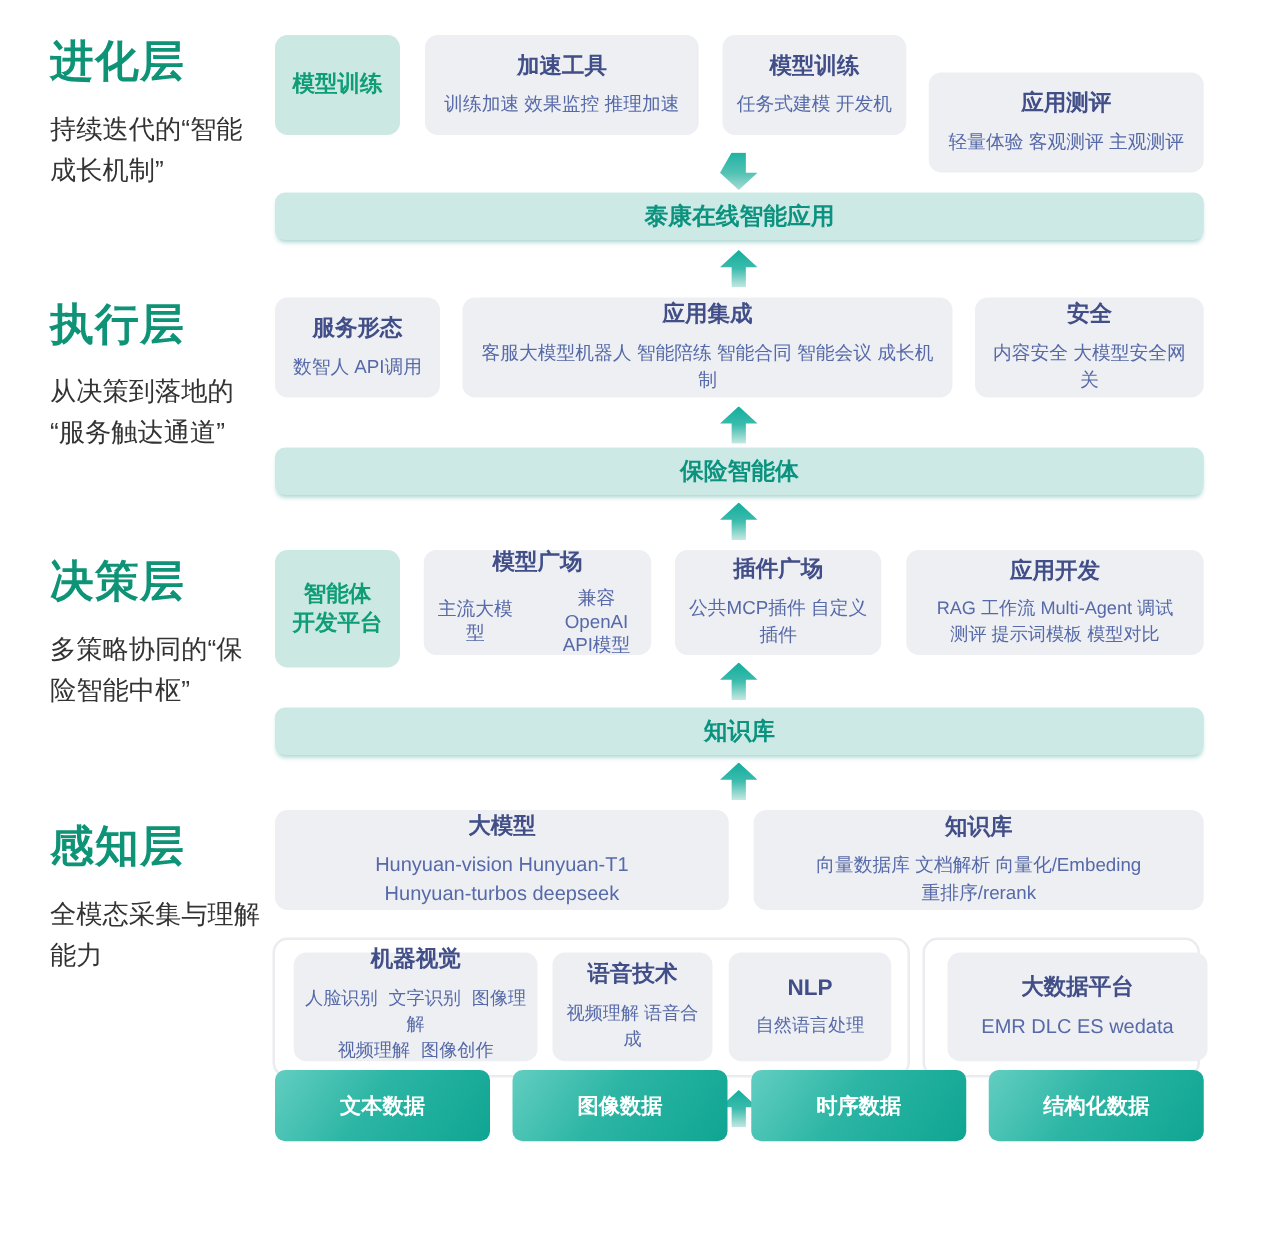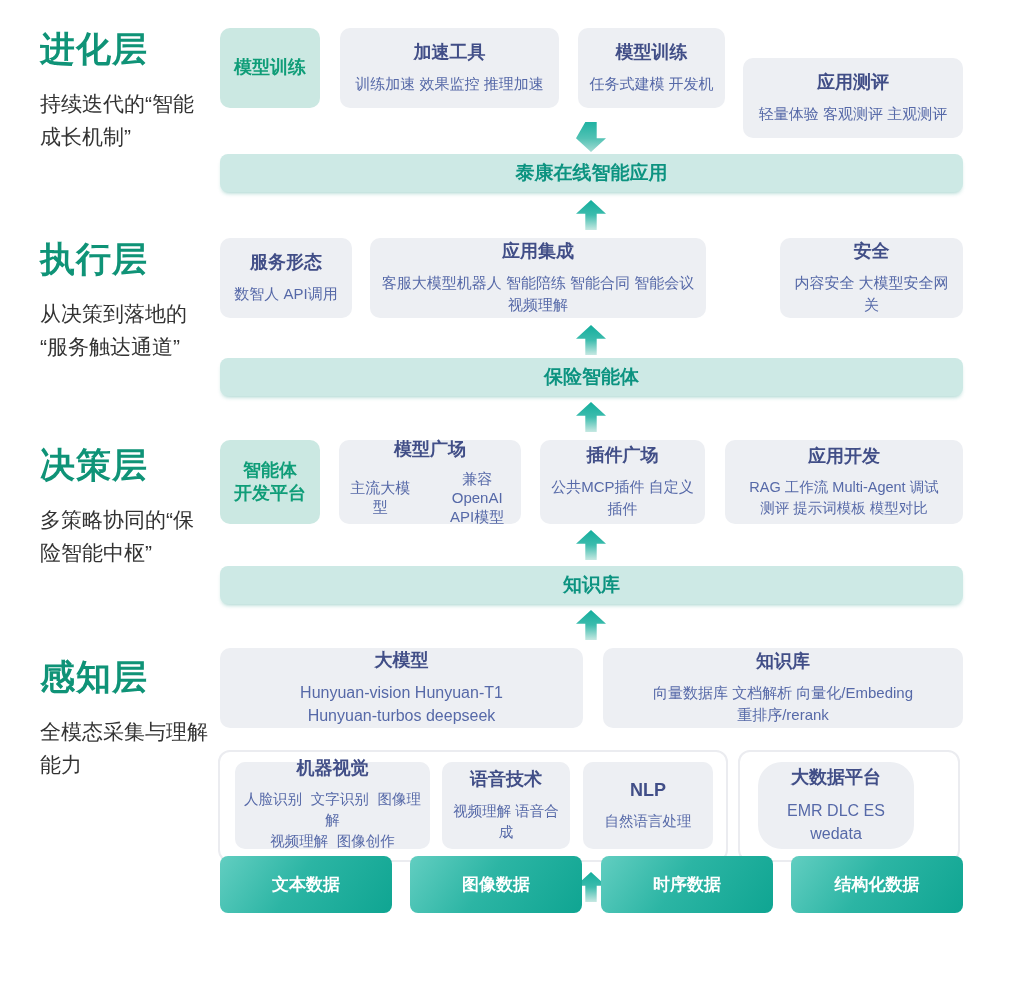--- a/index.html
+++ b/index.html
@@ -84,44 +84,44 @@
   <div class="layer-label" style="top:236px;">
     <div class="layer-title">执行层</div>
     <div class="layer-sub">从决策到落地的
 “服务触达通道”</div>
   </div>
 
   <div class="box gray" style="left:220px; top:238px; width:132px; height:80px;">
     <div class="box-title">服务形态</div>
     <div class="box-sub">数智人 API调用</div>
   </div>
-  <div class="box gray" style="left:370px; top:238px; width:336px; height:80px;">
+  <div class="box gray" style="left:370px; top:238px; width:392px; height:80px;">
     <div class="box-title">应用集成</div>
-    <div class="box-sub">客服大模型机器人 智能陪练 智能合同 智能会议 视频理解</div>
+    <div class="box-sub">客服大模型机器人 智能陪练 智能合同 智能会议 成长机制</div>
   </div>
   <div class="box gray" style="left:780px; top:238px; width:183px; height:80px;">
     <div class="box-title">安全</div>
     <div class="box-sub">内容安全 大模型安全网关</div>
   </div>
 
   <div class="arrow up" style="left:576px; top:325px;"></div>
 
   <div class="banner" style="top:358px;">
     <span>保险智能体</span>
   </div>
 
   <div class="arrow up" style="left:576px; top:402px;"></div>
 
   <div class="layer-label" style="top:442px;">
     <div class="layer-title">决策层</div>
     <div class="layer-sub">多策略协同的“保
 险智能中枢”</div>
   </div>
 
-  <div class="box teal" style="left:220px; top:440px; width:100px; height:84px;">
+  <div class="box teal" style="left:220px; top:440px; width:100px; height:94px;">
     <div class="box-title">智能体
 开发平台</div>
   </div>
   <div class="box gray" style="left:339px; top:440px; width:182px; height:84px;">
     <div class="box-title">模型广场</div>
     <div class="sub-row">
       <span>主流大模型</span>
       <span>兼容OpenAI
 API模型</span>
     </div>
@@ -170,21 +170,21 @@
 视频理解 图像创作</div>
   </div>
   <div class="box gray" style="left:442px; top:762px; width:128px; height:87px;">
     <div class="box-title">语音技术</div>
     <div class="box-sub" style="font-size:14.5px;">视频理解 语音合成</div>
   </div>
   <div class="box gray" style="left:583px; top:762px; width:130px; height:87px;">
     <div class="box-title">NLP</div>
     <div class="box-sub" style="font-size:14.5px;">自然语言处理</div>
   </div>
-  <div class="box gray" style="left:758px; top:762px; width:156px; height:87px;border-radius:24px;">
+  <div class="box gray" style="left:758px; top:762px; width:208px; height:87px;">
     <div class="box-title">大数据平台</div>
     <div class="box-sub" style="font-size:16px;">EMR DLC ES wedata</div>
   </div>
 
   <div class="arrow up" style="left:576px; top:872px;"></div>
 
   <div class="data-btn" style="left:220px;">
     <span>文本数据</span>
   </div>
   <div class="data-btn" style="left:410px;">

